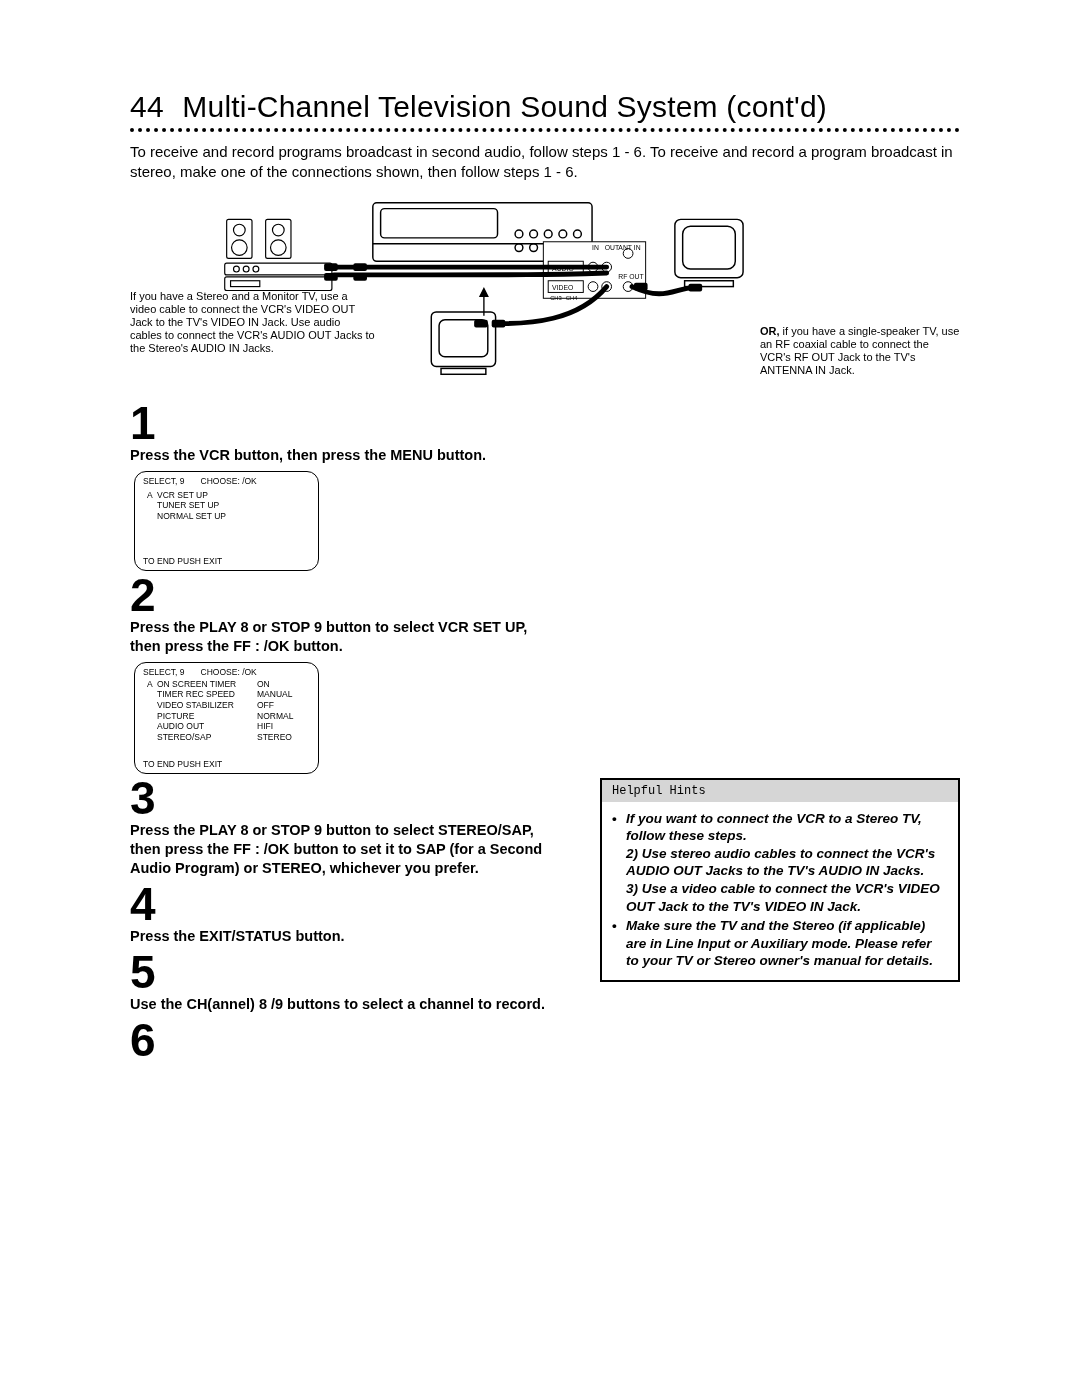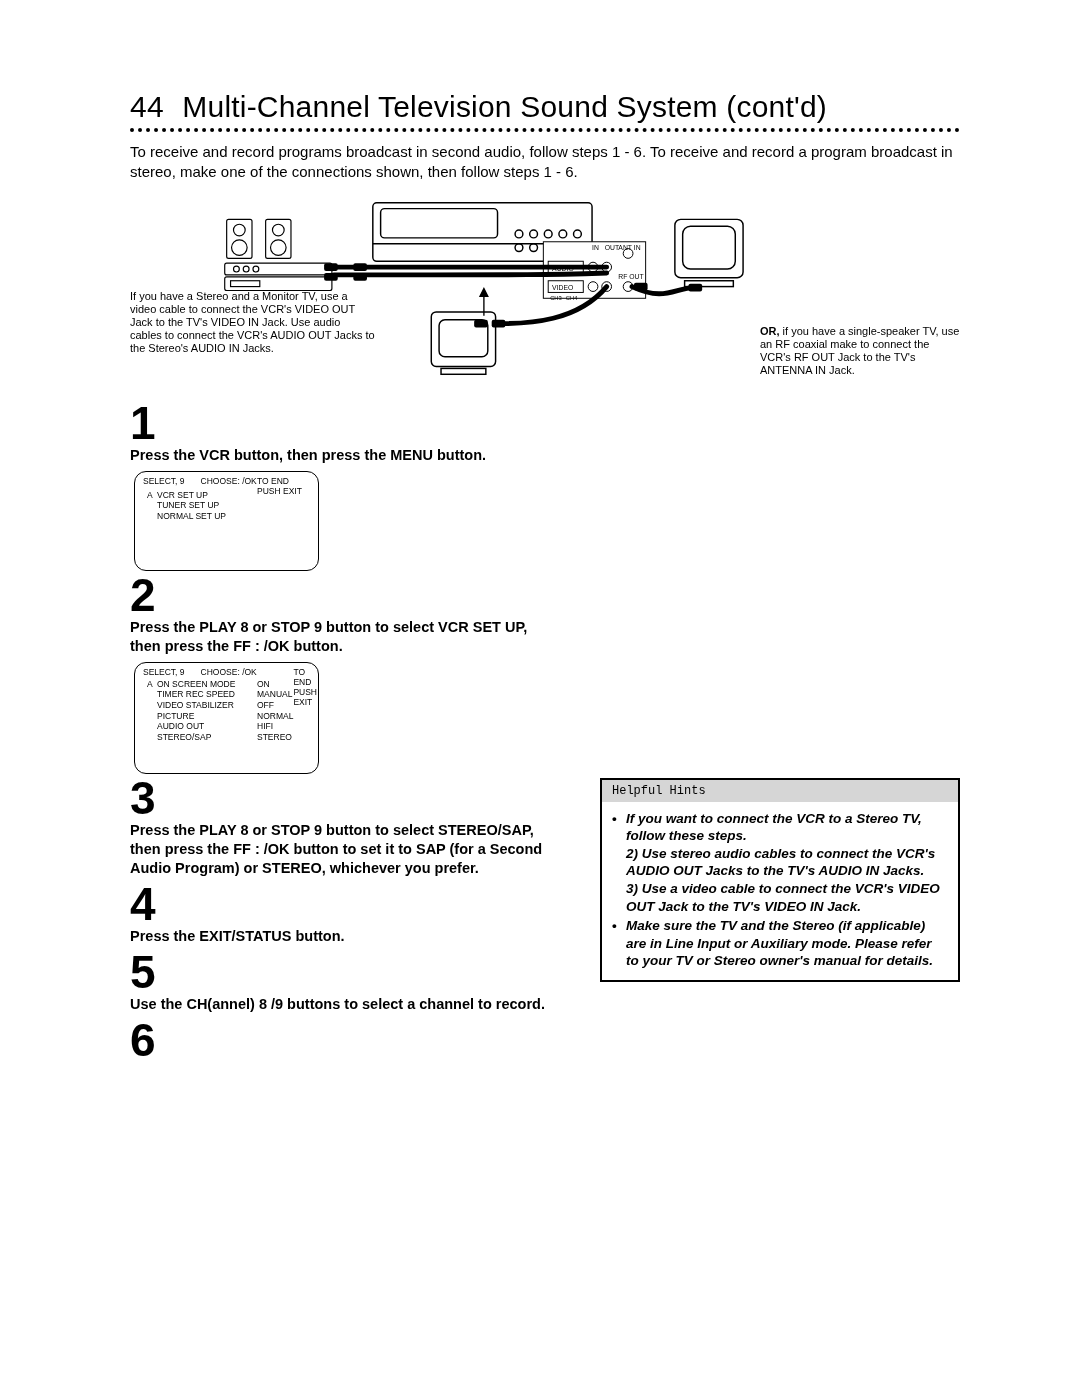--- a/index.html
+++ b/index.html
@@ -86,21 +86,21 @@
     width: 185px;
     height: 100px;
     border: 1px solid #000;
     border-radius: 12px;
     margin: 6px 0 4px 4px;
     font-size: 9px;
     font-family: Arial, Helvetica, sans-serif;
     padding: 4px 8px 4px 8px;
     box-sizing: border-box;
     display: flex;
-    flex-direction: row;
+    flex-direction: column;
     justify-content: space-between;
   }
   .osd-box .osd-top {
     display: flex;
     justify-content: flex-start;
     gap: 16px;
     font-size: 8.5px;
   }
   .osd-box .osd-body {
     padding-left: 4px;
@@ -273,21 +273,21 @@
       </g>
 
       <g stroke="#000" stroke-width="1.4" fill="#000">
         <line x1="284" y1="100" x2="284" y2="124"></line>
         <polygon points="284,96 280,104 288,104"></polygon>
       </g>
     </svg>
 
     <div class="caption-left">If you have a Stereo and a Monitor TV, use a video cable to connect the VCR's VIDEO OUT Jack to the TV's VIDEO IN Jack. Use audio cables to connect the VCR's AUDIO OUT Jacks to the Stereo's AUDIO IN Jacks.</div>
     <div class="caption-right">
-      <span class="or">OR,</span><span> if you have a single-speaker TV, use an RF coaxial make to connect the VCR's RF OUT Jack to the TV's ANTENNA IN Jack.</span>
+      <span class="or">OR,</span><span> if you have a single-speaker TV, use an RF coaxial cable to connect the VCR's RF OUT Jack to the TV's ANTENNA IN Jack.</span>
     </div>
   </div>
 
   <div class="step-row">
     <span class="big-num">1</span>
     <div class="step-text">Press the VCR button, then press the MENU button.</div>
   </div>
 
   <div class="osd-box">
     <div>
@@ -320,21 +320,21 @@
 
   <div class="osd-box" style="height:112px">
     <div>
       <div class="osd-top">
         <span>SELECT,  9</span>
         <span>CHOOSE:  /OK</span>
       </div>
       <div class="osd-body" style="margin-top:2px">
         <div class="osd-row">
             <span class="marker">A</span>
-            <span class="label">ON SCREEN MODE</span>
+            <span class="label">ON SCREEN TIMER</span>
             <span class="value">ON</span>
           </div>
         <div class="osd-row">
             <span class="marker"></span>
             <span class="label">TIMER REC SPEED</span>
             <span class="value">MANUAL</span>
           </div>
         <div class="osd-row">
             <span class="marker"></span>
             <span class="label">VIDEO STABILIZER</span>

